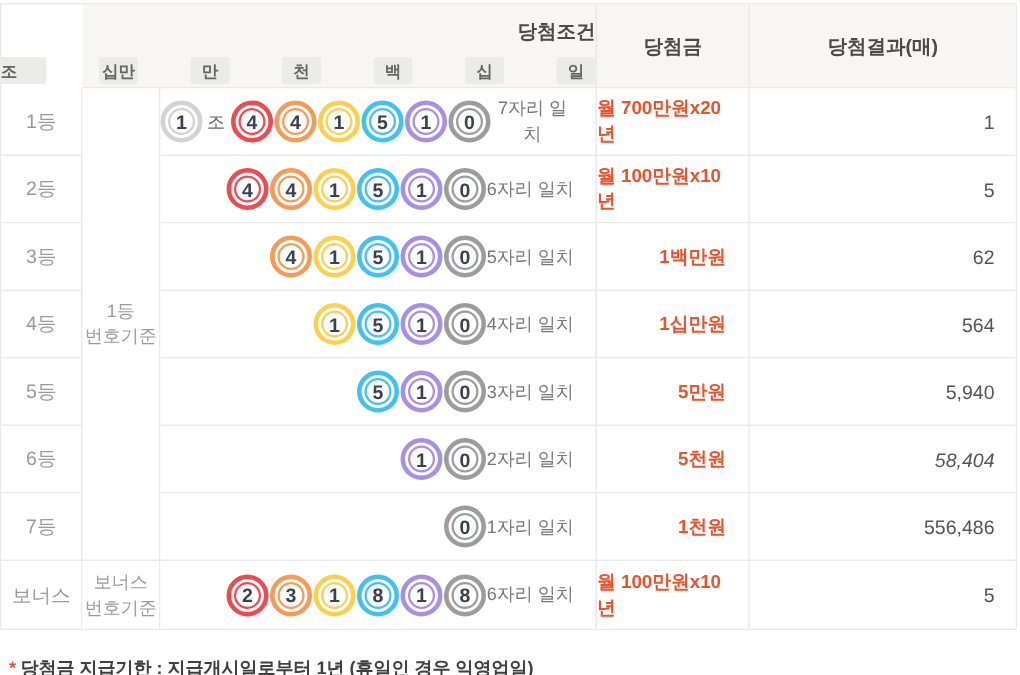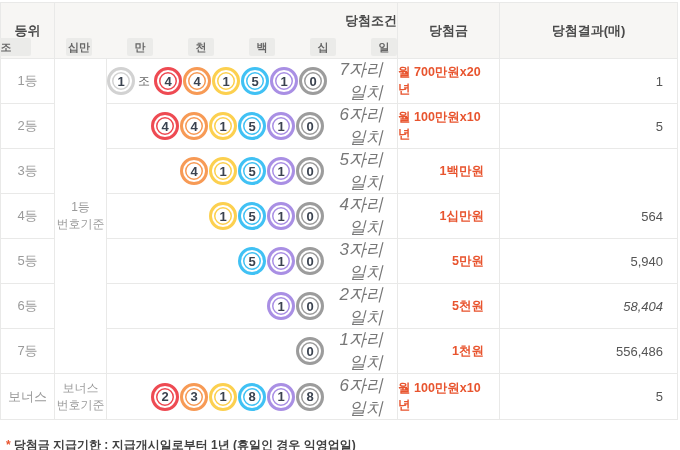--- a/index.html
+++ b/index.html
@@ -35,33 +35,32 @@
   .rank { justify-content:center; color:#9a9a9a; font-size:13px; }
   .group { flex-direction:column; justify-content:center; color:#9a9a9a; font-size:12px; line-height:17px; text-align:center; }
   .ballcell { justify-content:flex-end; }
   .balls { display:flex; align-items:center; gap:1px; }
   .ball {
     box-sizing:border-box; width:28px; height:28px; border-radius:50%;
     background:#fff; display:flex; align-items:center; justify-content:center;
     font-weight:bold; font-size:13px; color:#3a424f; border:3px solid #ccc;
   }
   .jo-label { font-size:12px; color:#666; margin:0 3px 0 2px; }
-  .match { width:73px; text-align:right; padding-right:14px; box-sizing:border-box; color:#777; font-size:17px;font-style:italic; }
+  .match { width:73px; text-align:center; padding-right:14px; box-sizing:border-box; color:#777; font-size:12px; }
   .prize { justify-content:flex-end; padding-right:15px; color:#e8542e; font-weight:bold; font-size:12.5px; }
   .count { justify-content:flex-end; padding-right:14px; color:#555; font-size:13px; }
 
   .footnote { margin:17px 0 0 6px; font-size:12px; font-weight:bold; color:#3f3f3f; }
   .footnote .mark { color:#e8542e; margin-right:3px; }
 </style>
 </head>
 <body>
 
 <div class="wrap">
   <div class="tbl" id="grid">
-    <div class="cell hcell h-rank br bb">등위</div>
     <div class="cell hcell hcond h-cond br bb">
       <div class="title-area">당첨조건</div>
       <div class="strip">
         <div class="box jo">조</div>
         <div class="box d">십만</div>
         <div class="box d">만</div>
         <div class="box d">천</div>
         <div class="box d">백</div>
         <div class="box d">십</div>
         <div class="box d">일</div>
@@ -108,20 +107,21 @@
         <div class="balls">
           <div class="ball" style="border-color: rgb(247, 154, 85); box-shadow: rgb(255, 255, 255) 0px 0px 0px 2px inset, rgb(247, 154, 85) 0px 0px 0px 3.5px inset; color: rgb(58, 66, 79);">4</div>
           <div class="ball" style="border-color: rgb(252, 208, 79); box-shadow: rgb(255, 255, 255) 0px 0px 0px 2px inset, rgb(252, 208, 79) 0px 0px 0px 3.5px inset; color: rgb(58, 66, 79);">1</div>
           <div class="ball" style="border-color: rgb(64, 193, 244); box-shadow: rgb(255, 255, 255) 0px 0px 0px 2px inset, rgb(64, 193, 244) 0px 0px 0px 3.5px inset; color: rgb(58, 66, 79);">5</div>
           <div class="ball" style="border-color: rgb(169, 143, 228); box-shadow: rgb(255, 255, 255) 0px 0px 0px 2px inset, rgb(169, 143, 228) 0px 0px 0px 3.5px inset; color: rgb(58, 66, 79);">1</div>
           <div class="ball" style="border-color: rgb(156, 156, 156); box-shadow: rgb(255, 255, 255) 0px 0px 0px 2px inset, rgb(156, 156, 156) 0px 0px 0px 3.5px inset; color: rgb(58, 66, 79);">0</div>
         </div>
         <div class="match">5자리 일치</div>
       </div>
       <div class="cell prize br bb" style="grid-area: 4 / 4; color: rgb(232, 84, 46);">1백만원</div>
+      <div class="cell count bb" style="grid-area: 4 / 5;">62</div>
       <div class="cell rank br bb" style="grid-area: 5 / 1;">4등</div>
       <div class="cell ballcell br bb" style="grid-area: 5 / 3;">
         <div class="balls">
           <div class="ball" style="border-color: rgb(252, 208, 79); box-shadow: rgb(255, 255, 255) 0px 0px 0px 2px inset, rgb(252, 208, 79) 0px 0px 0px 3.5px inset; color: rgb(58, 66, 79);">1</div>
           <div class="ball" style="border-color: rgb(64, 193, 244); box-shadow: rgb(255, 255, 255) 0px 0px 0px 2px inset, rgb(64, 193, 244) 0px 0px 0px 3.5px inset; color: rgb(58, 66, 79);">5</div>
           <div class="ball" style="border-color: rgb(169, 143, 228); box-shadow: rgb(255, 255, 255) 0px 0px 0px 2px inset, rgb(169, 143, 228) 0px 0px 0px 3.5px inset; color: rgb(58, 66, 79);">1</div>
           <div class="ball" style="border-color: rgb(156, 156, 156); box-shadow: rgb(255, 255, 255) 0px 0px 0px 2px inset, rgb(156, 156, 156) 0px 0px 0px 3.5px inset; color: rgb(58, 66, 79);">0</div>
         </div>
         <div class="match">4자리 일치</div>
       </div>

